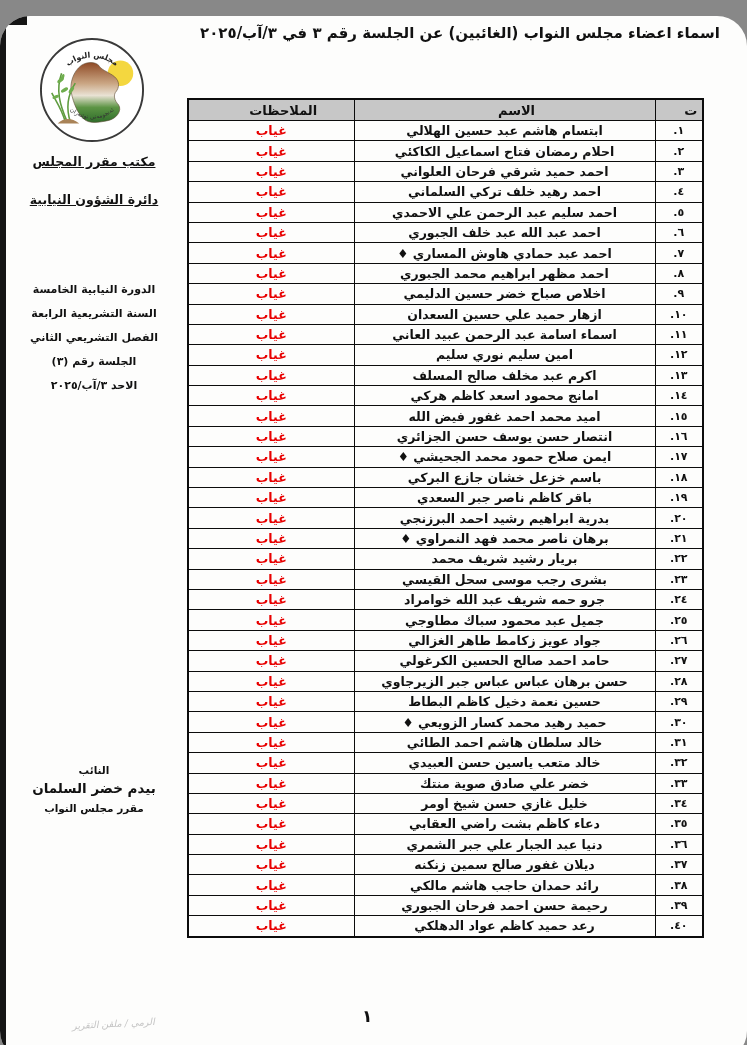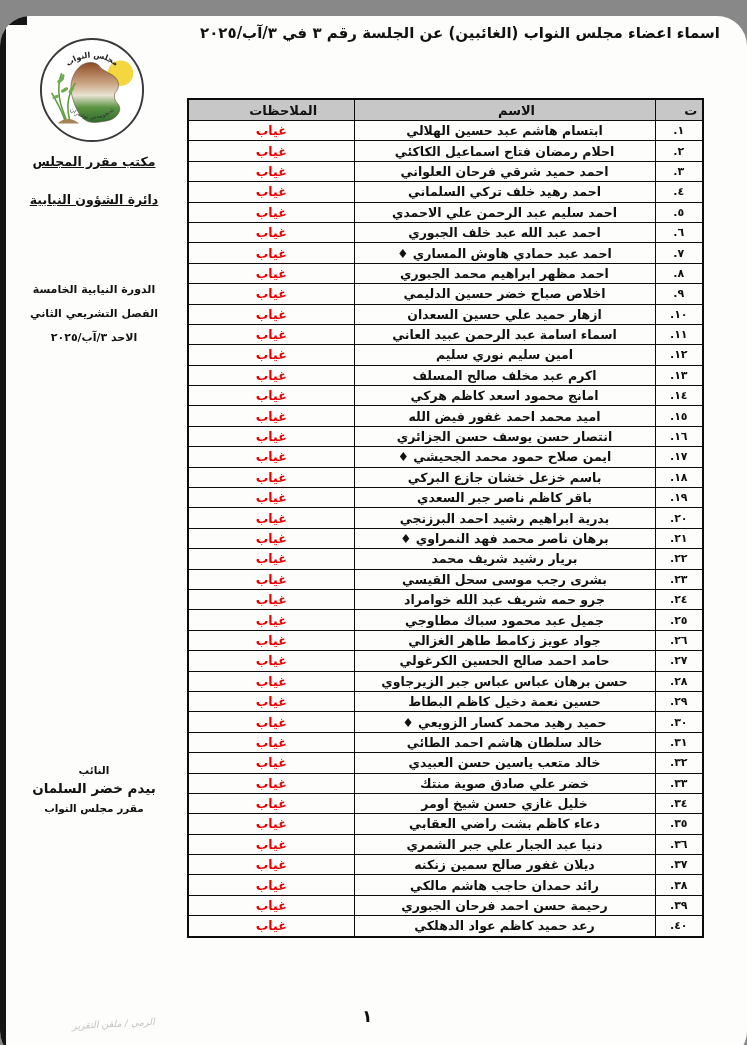--- a/index.html
+++ b/index.html
@@ -111,21 +111,23 @@
       </text>
     </svg>
   </div>
 
   <div class="sidebar">
     <div class="office-line l1">مكتب مقرر المجلس</div>
     <div class="office-line l2">دائرة الشؤون النيابية</div>
 
     <div class="session-block">
       <div>الدورة النيابية الخامسة</div>
+      <div>السنة التشريعية الرابعة</div>
       <div>الفصل التشريعي الثاني</div>
+      <div>الجلسة رقم (٣)</div>
       <div>الاحد ٣/آب/٢٠٢٥</div>
     </div>
 
     <div class="signature-block">
       <div class="sig-title">النائب</div>
       <div class="sig-name">بيدم خضر السلمان</div>
       <div class="sig-role">مقرر مجلس النواب</div>
     </div>
   </div>
 

